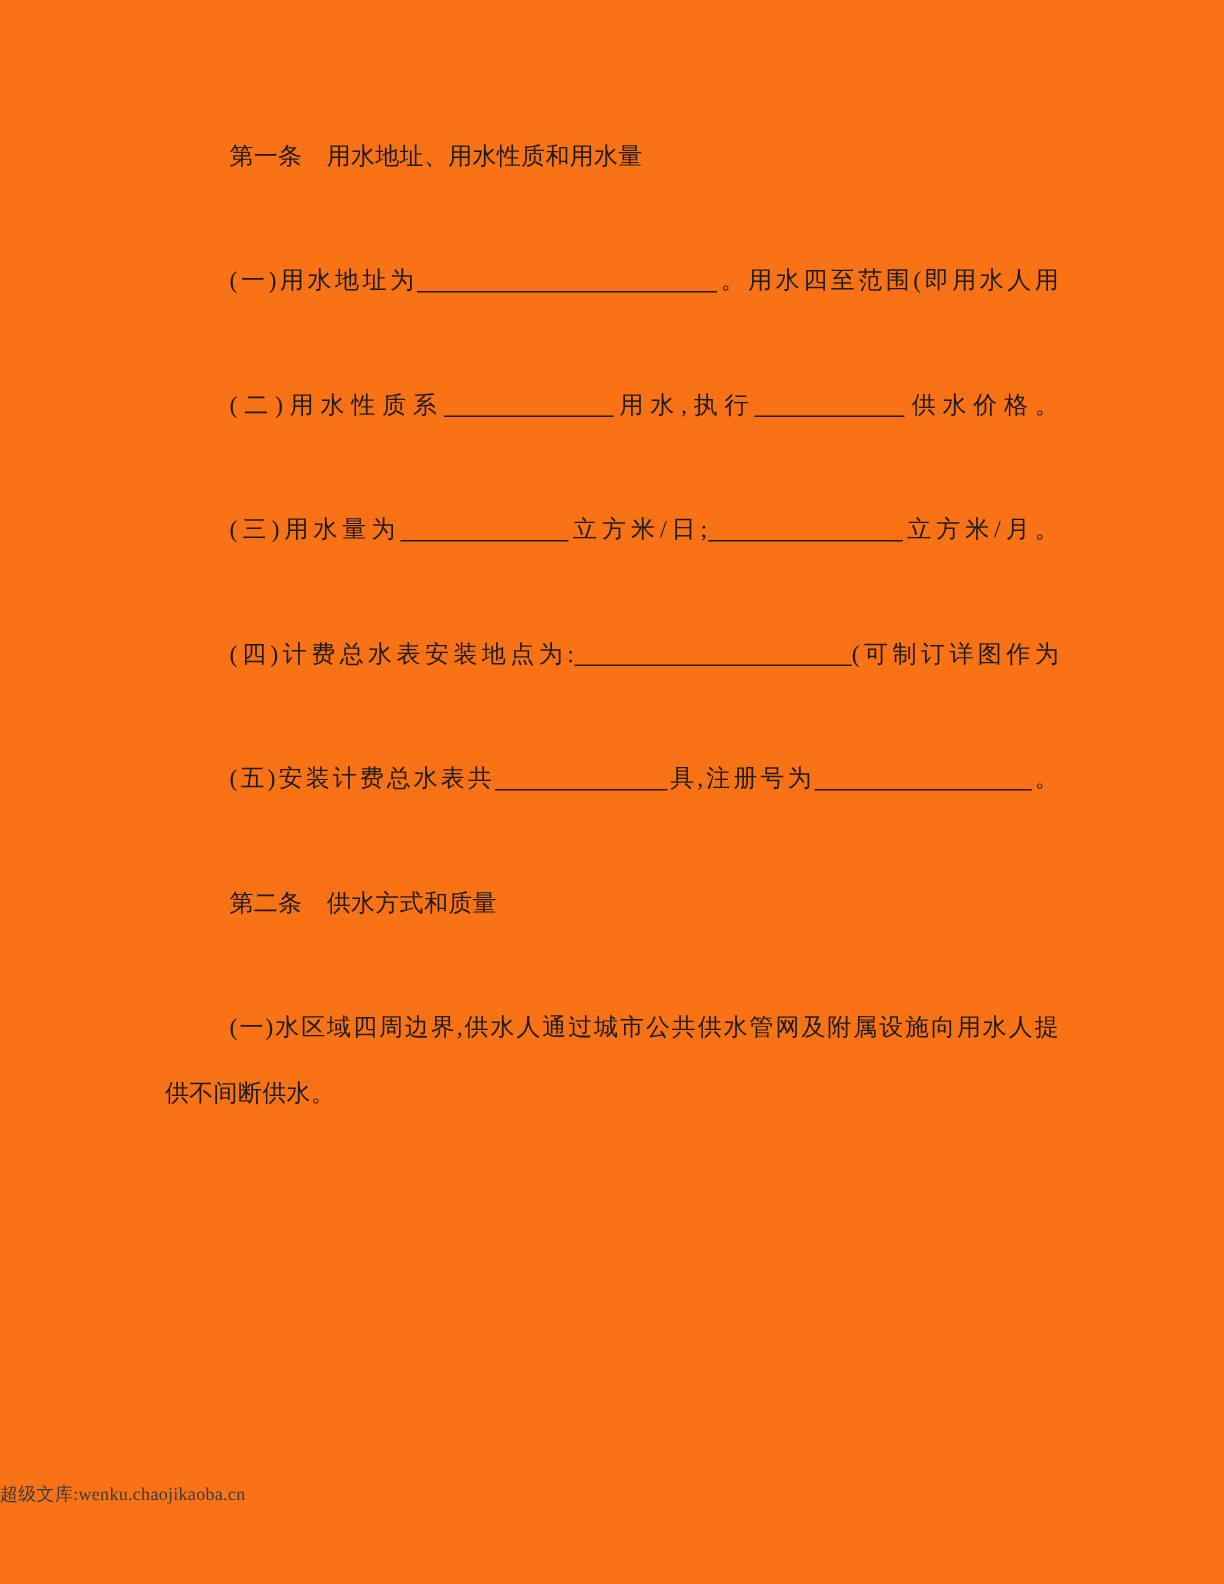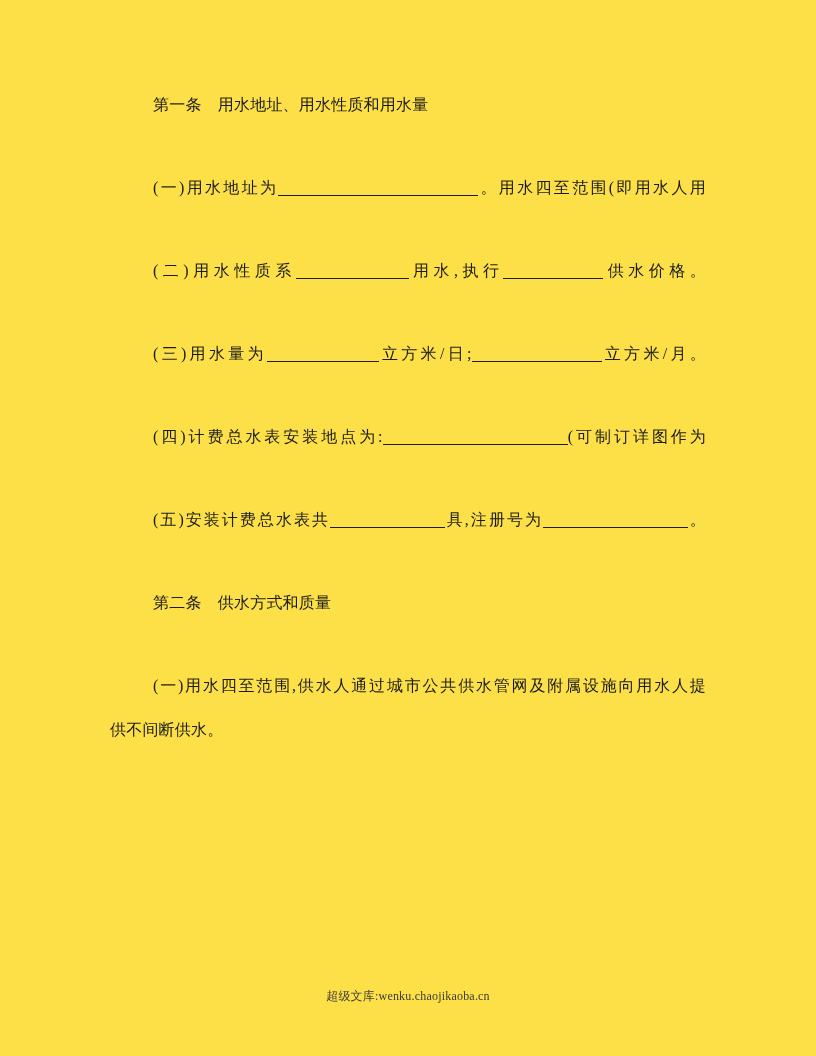--- a/index.html
+++ b/index.html
@@ -1,21 +1,21 @@
 <!DOCTYPE html>
 <html><head>
 <meta charset="utf-8">
 <style>
   html, body { margin: 0; padding: 0; background: #ffffff; }
   .page {
     position: relative;
     width: 816px;
     height: 1056px;
     margin: 0 auto;
-    background: #fde047;
+    background: #f97316;
     box-sizing: border-box;
     padding: 83px 110px 4px 110px;
     font-family: "Liberation Serif", "DejaVu Serif", serif;
     font-size: 16px;
     color: #1b1b1b;
     letter-spacing: 0.2px;
     overflow: hidden;
   }
   .para { margin: 0; }
   .para + .para { margin-top: 39px; }
@@ -27,21 +27,20 @@
     border-bottom: 1px solid #1d1d1d;
     height: 14px;
     position: relative;
     top: 3px;
   }
   .footer {
     position: absolute;
     left: 0;
     right: 0;
     top: 988px;
-    text-align: center;
     font-size: 12px;
     line-height: 17px;
     letter-spacing: 0.2px;
     color: #3a3a3a;
   }
 </style>
 </head>
 <body>
 
 <div class="page">
@@ -68,21 +67,21 @@
 
   <div class="para">
     <div class="line first just"><span>(五)安装计费总水表共</span><span class="blank" style="width:115px"></span><span>具,注册号为</span><span class="blank" style="width:145px"></span><span>。</span></div>
   </div>
 
   <div class="para">
     <div class="line first">第二条　供水方式和质量</div>
   </div>
 
   <div class="para">
-    <div class="line first just">(一)用水四至范围,供水人通过城市公共供水管网及附属设施向用水人提</div>
+    <div class="line first just">(一)水区域四周边界,供水人通过城市公共供水管网及附属设施向用水人提</div>
     <div class="line">供不间断供水。</div>
   </div>
 
 
   <div class="footer">
     <span>超级文库:wenku.chaojikaoba.cn</span>
   </div>
 
 </div>
 

